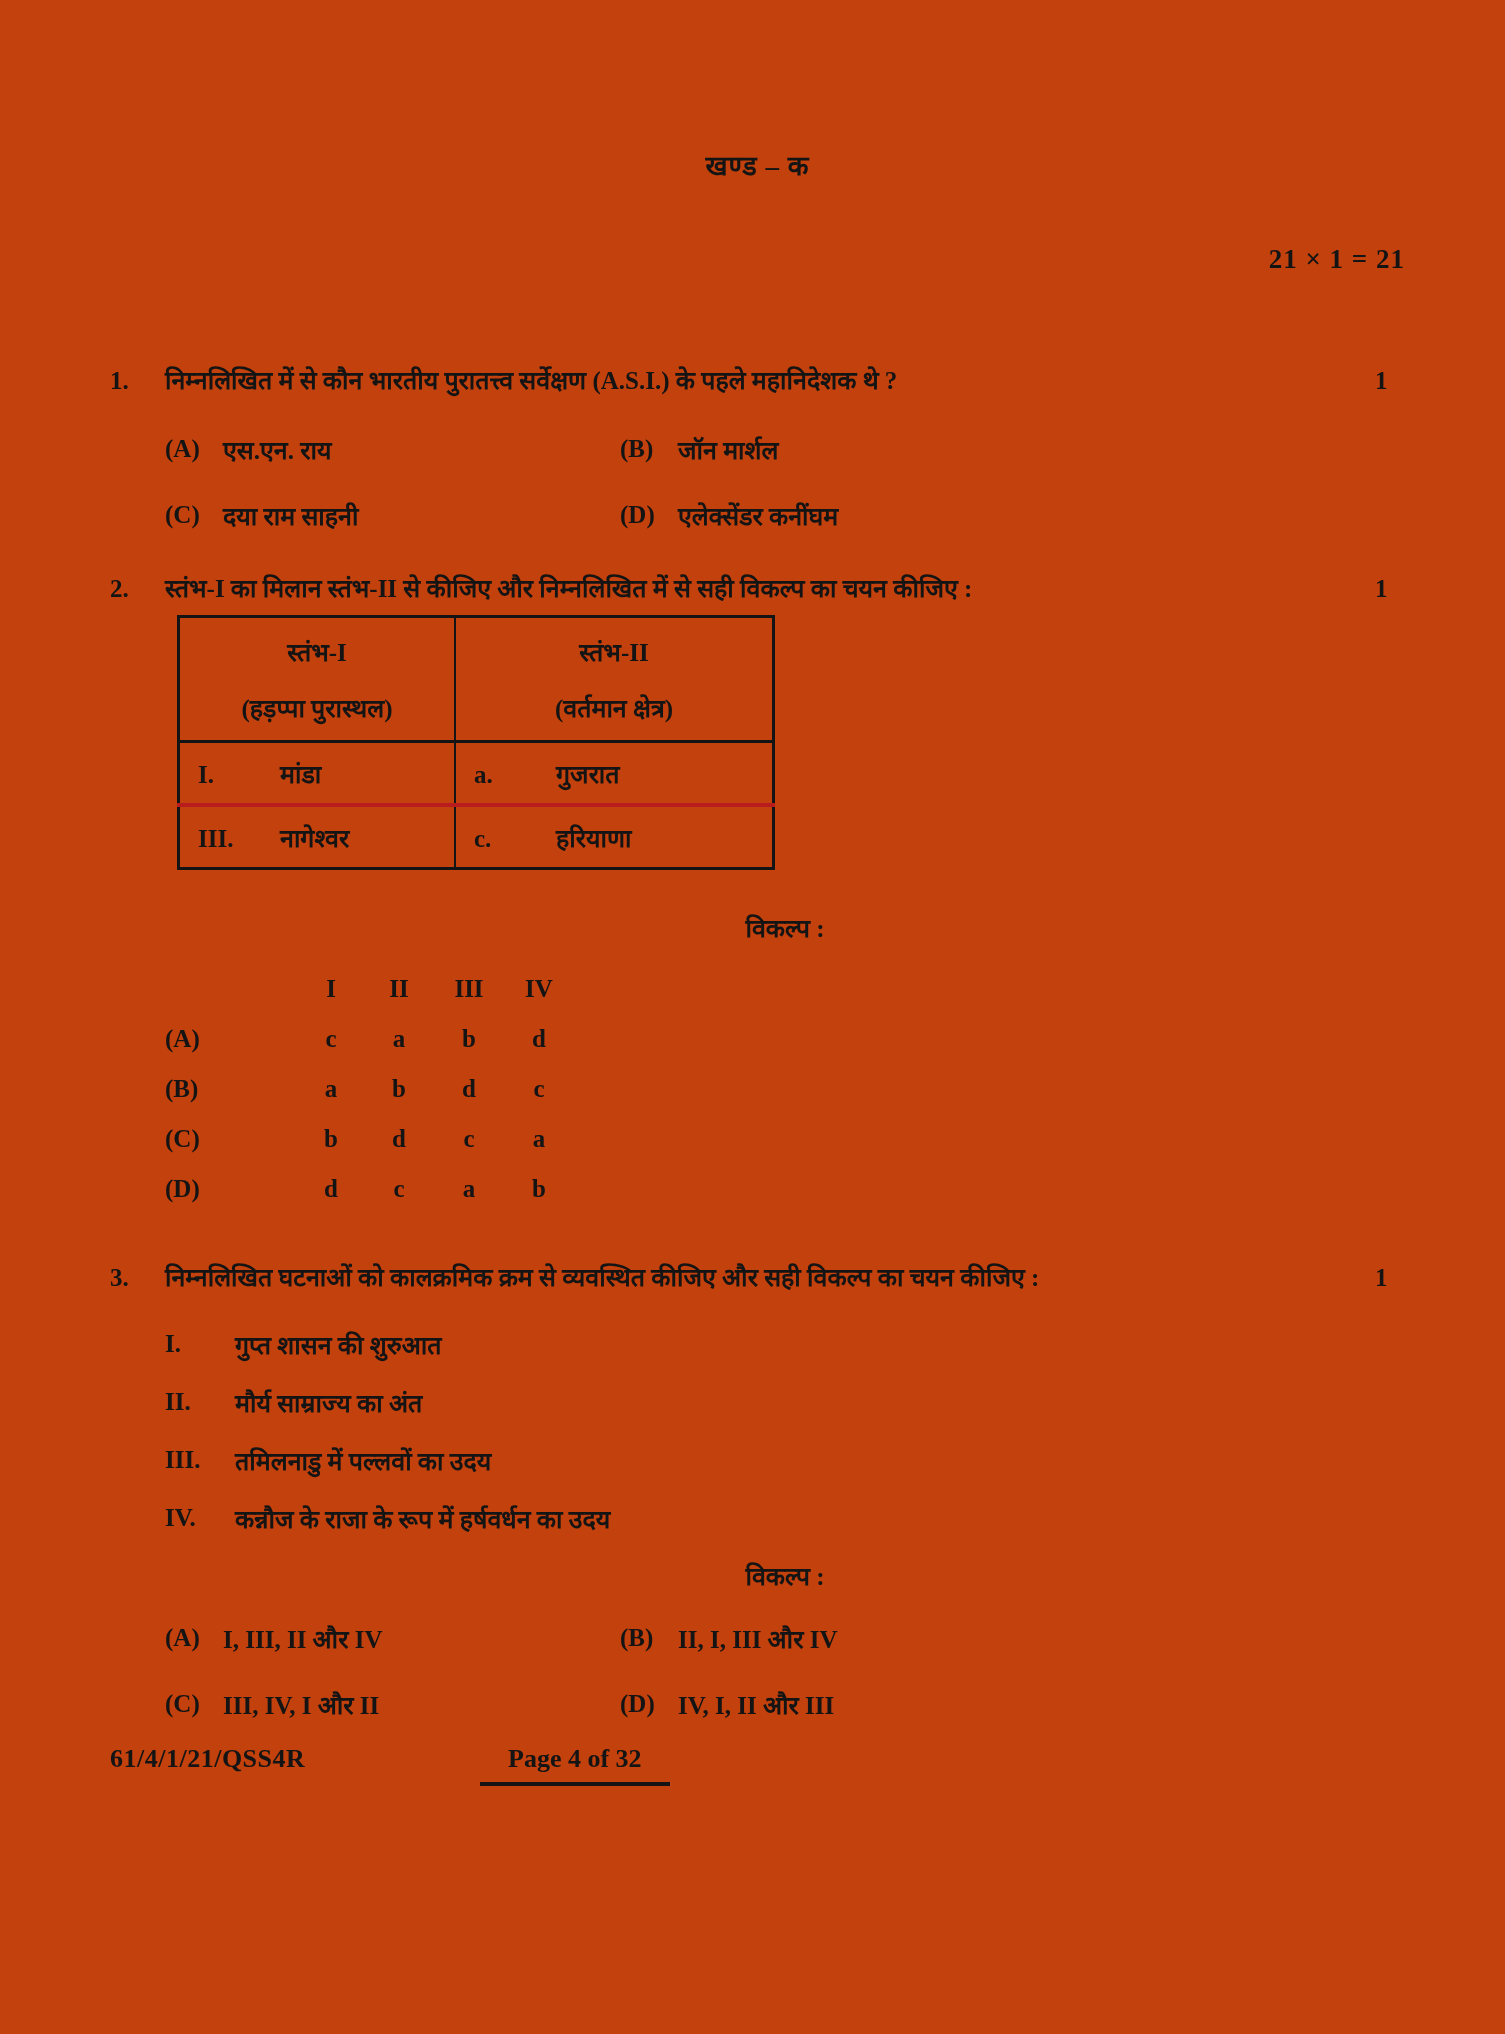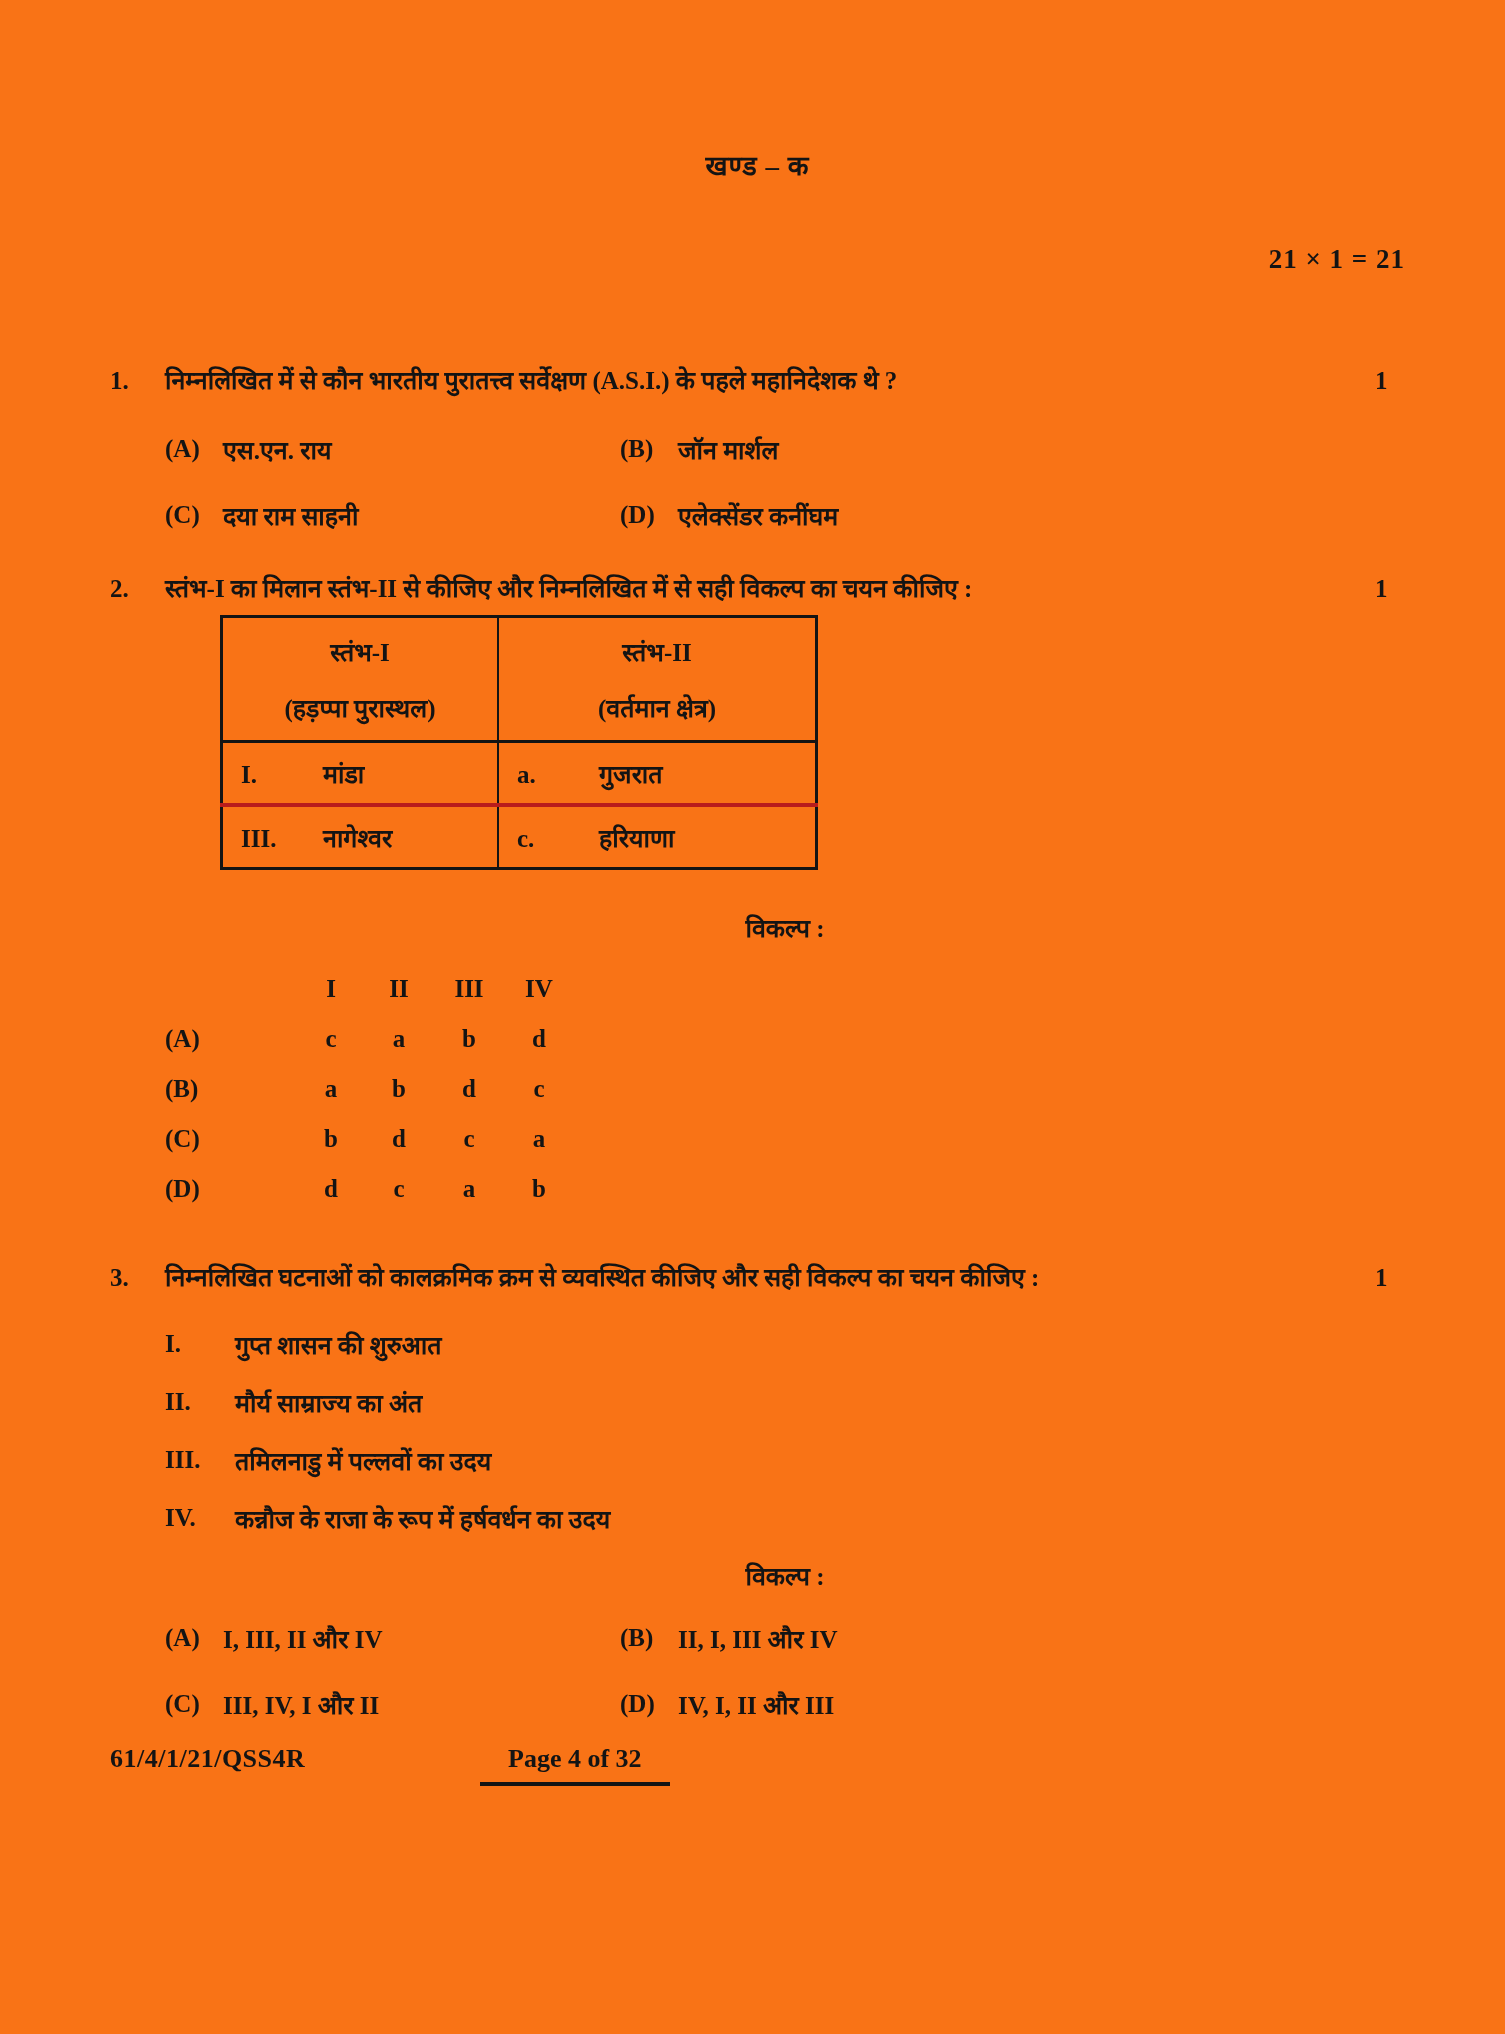--- a/index.html
+++ b/index.html
@@ -1,20 +1,20 @@
 <!DOCTYPE html>
 <html lang="hi"><head>
 <meta charset="utf-8">
 <style>
   html,body{margin:0;padding:0;background:#e8e8e8;}
   .sheet{
     position:relative;
     width:1505px;height:2034px;
     margin:0 auto;
-    background:#f97316;
+    background:#c2410c;
     color:#141414;
     font-family:"Liberation Serif","DejaVu Serif","DejaVu Sans",serif;
     font-weight:bold;
     box-sizing:border-box;
     padding:0 100px 0 110px;
     overflow:hidden;
   }
   
   .section-title{
     margin-top:146px;
@@ -58,21 +58,21 @@
     margin-top:26px;
     display:grid;
     grid-template-columns:455px 1fr;
     row-gap:18px;
     font-size:25px;
   }
   .opt{display:flex;height:48px;align-items:center;}
   .optletter{display:inline-block;width:58px;flex:none;}
   
   .match-table{
-    margin-left:110px;
+    margin-left:67px;
     margin-top:8px;
     border-collapse:collapse;
     font-size:25px;
   }
   .match-table td{
     border:2px solid #141414;
     padding:0;
   }
   .match-table .hcell{
     width:250px;

